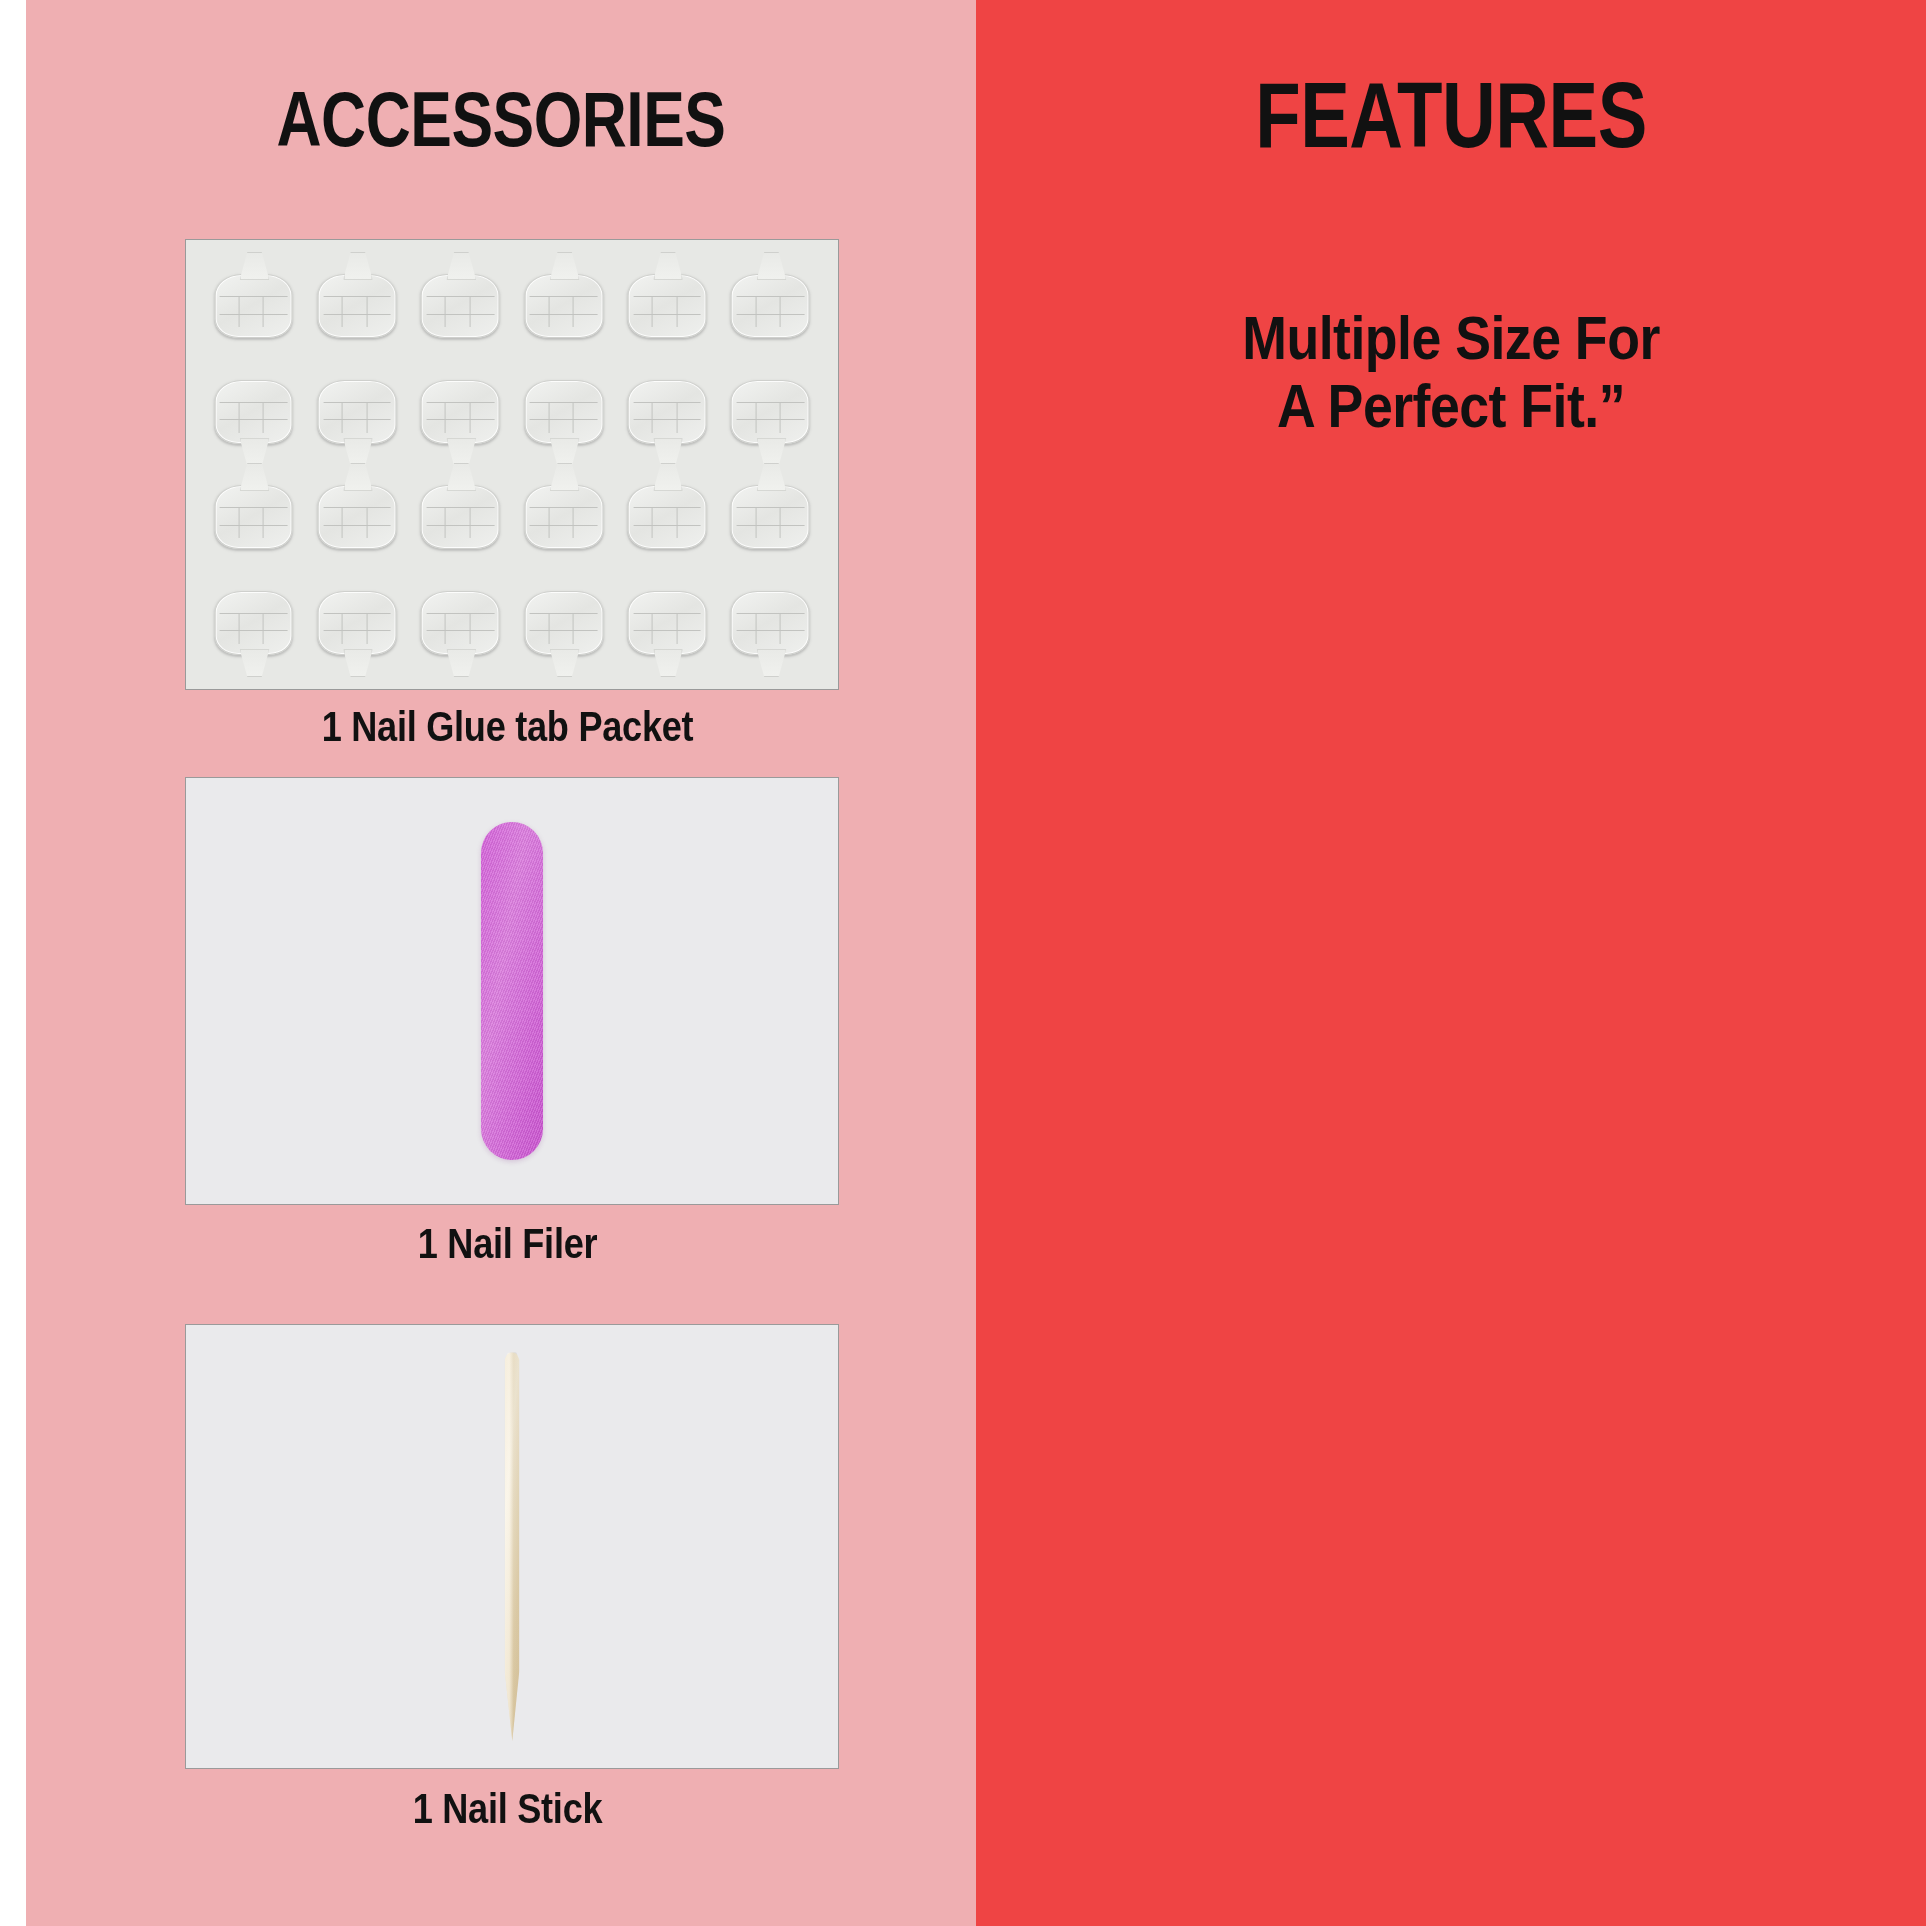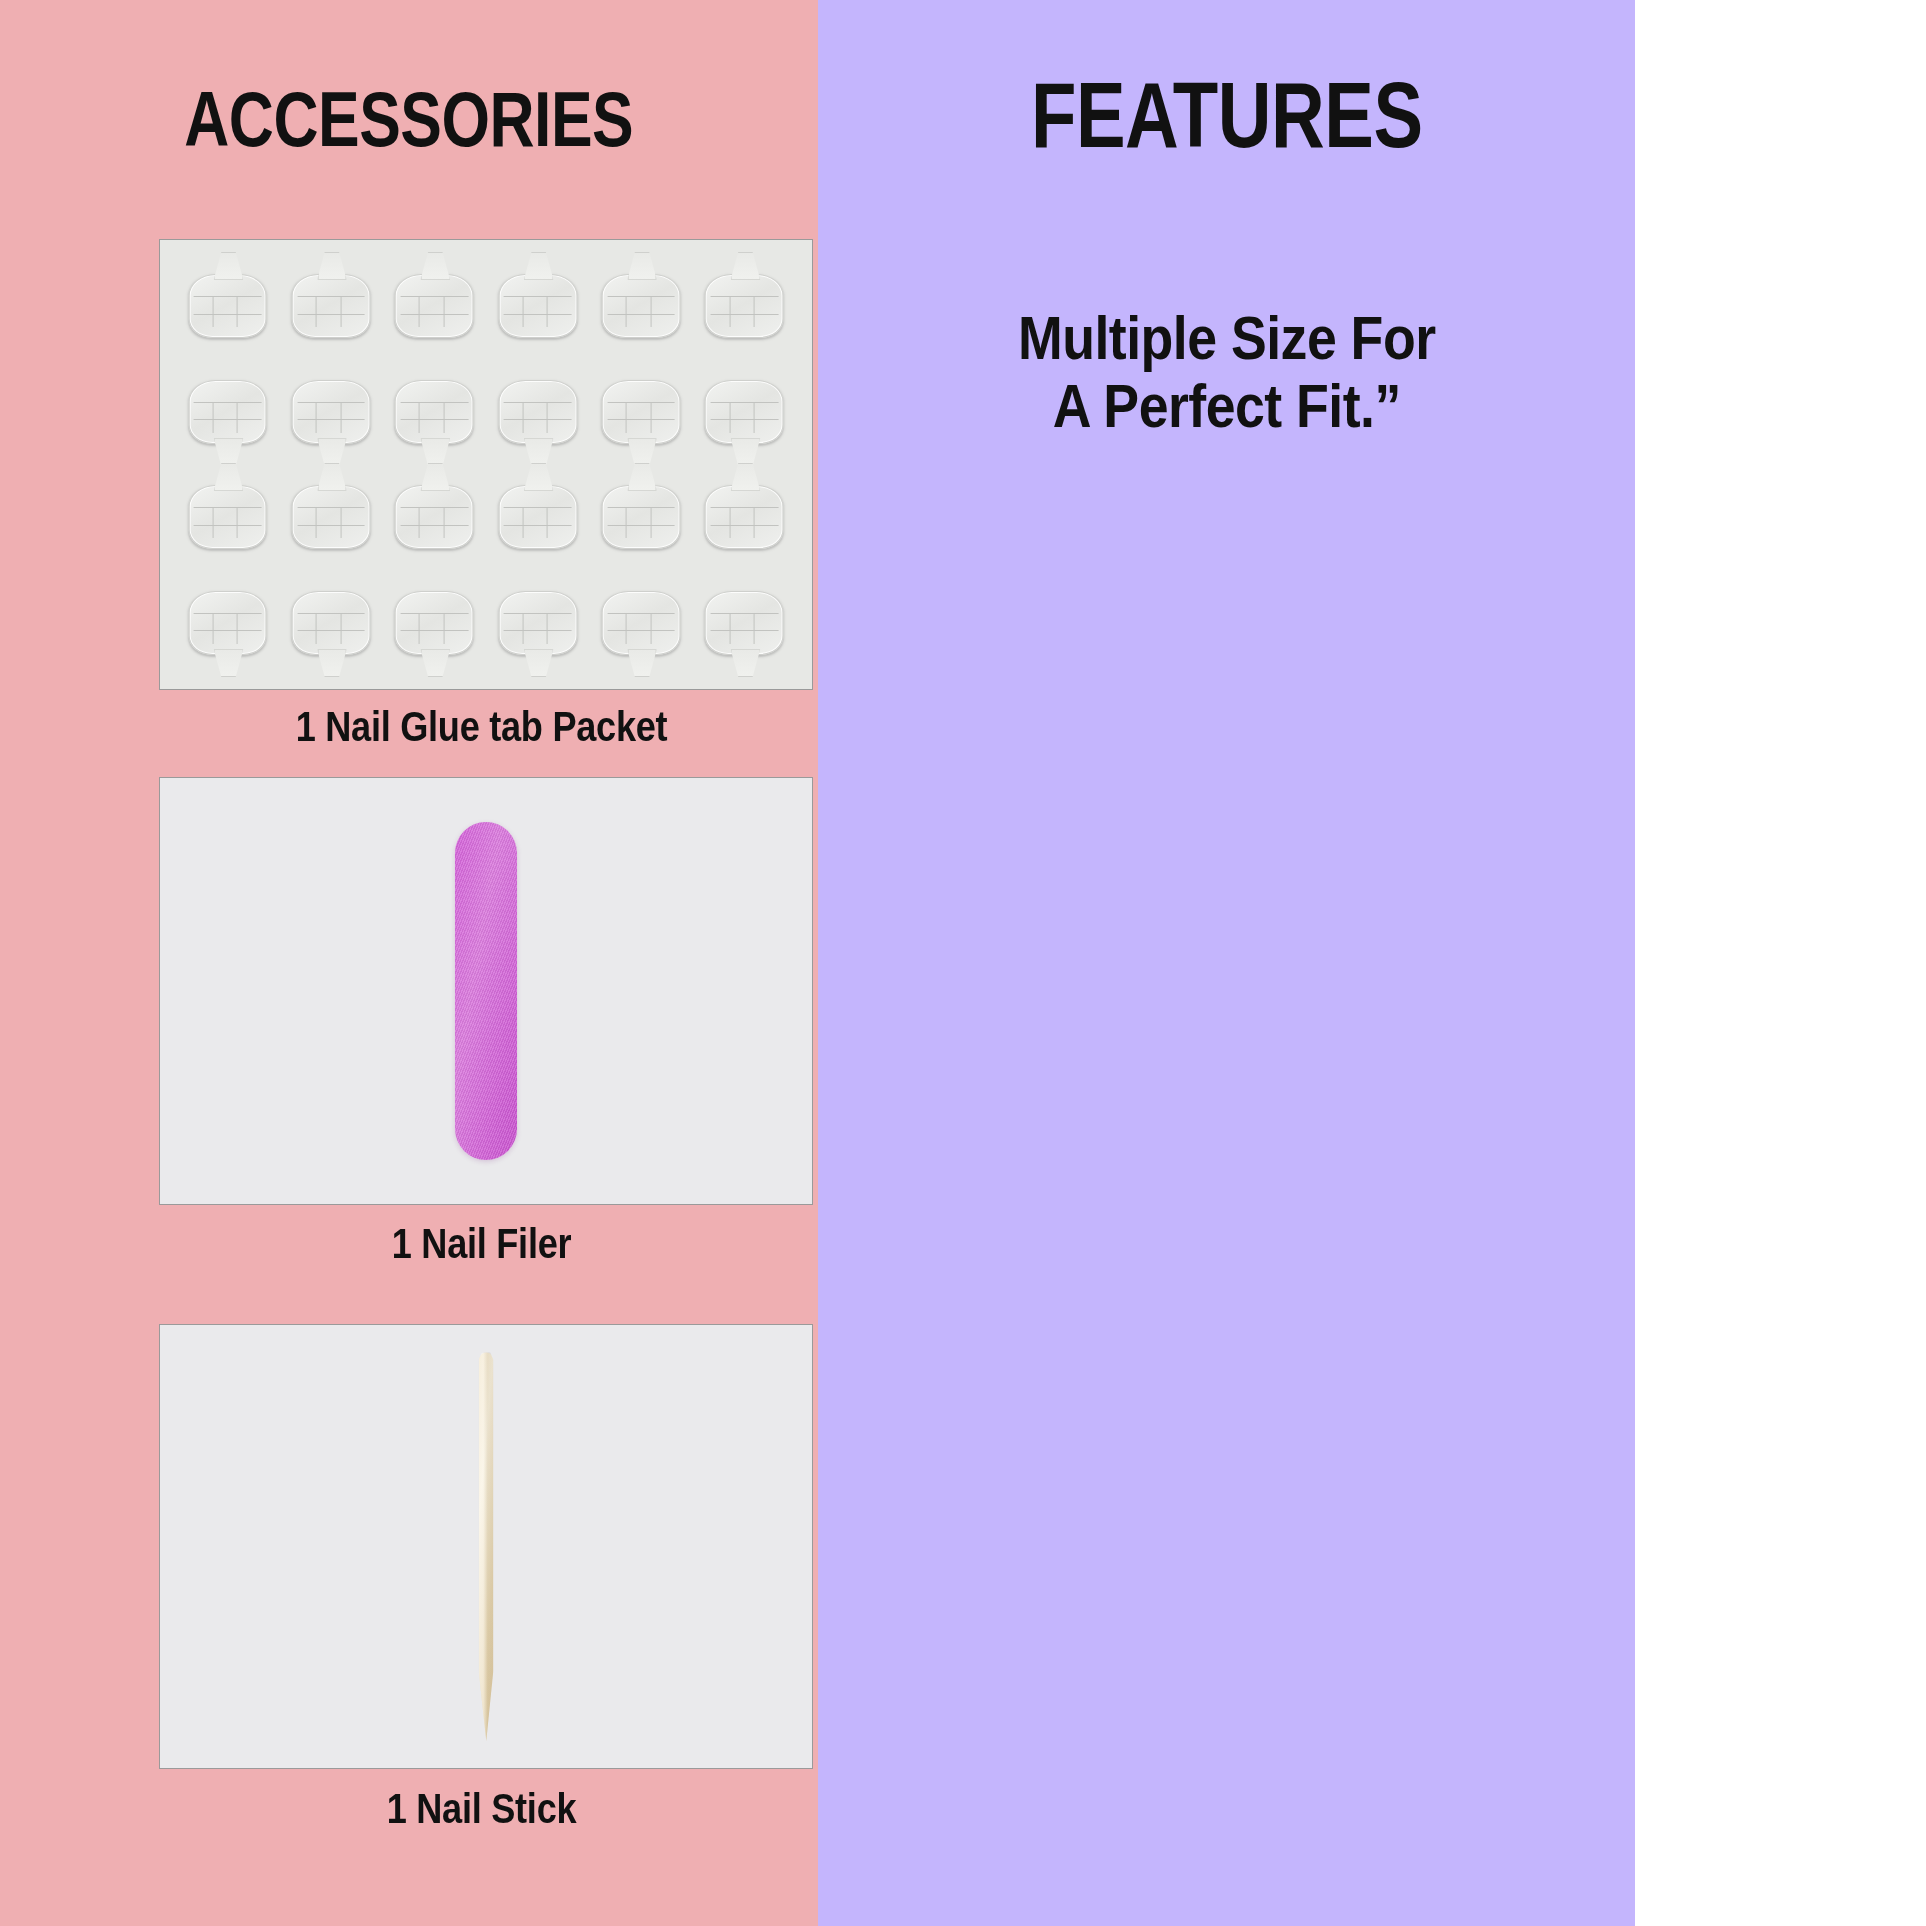--- a/index.html
+++ b/index.html
@@ -2,21 +2,21 @@
 <html style="font-size:9px"><head>
 <meta charset="utf-8">
 <style>
   * { margin:0; padding:0; box-sizing:border-box; }
   html, body { width:1926px; height:1926px; }
   body {
     font-family:"Liberation Sans", sans-serif;
     background:#ffffff;
     overflow:hidden;
   }
-  #page { position:relative; width:1635px; height:1926px; display:flex; }
+  #page { position:relative; width:1926px; height:1926px; display:flex;padding-left:26px; }
 
   
   .left-panel {
     width:963px; height:1926px;
     background:#efafb2;
     position:relative;
   }
   .panel-heading {
     position:absolute;
     left:0; width:100%;
@@ -134,21 +134,21 @@
     box-shadow:0 1.1px 3.4px rgba(150,130,90,.25);
   }
   .stick::after {
     content:""; position:absolute; inset:0;
     background:linear-gradient(90deg,rgba(255,255,255,.45) 0 30%,rgba(0,0,0,.05) 60% 100%);
   }
 
   
   .right-panel {
     width:963px; height:1926px;
-    background:#c4b5fd;
+    background:#ef4444;
     position:relative;
   }
   .right-panel .panel-heading {
     top:62px;
     font-size:93px;
   }
   .subtitle {
     position:absolute;
     top:304px; left:0; width:100%;
     text-align:center;

